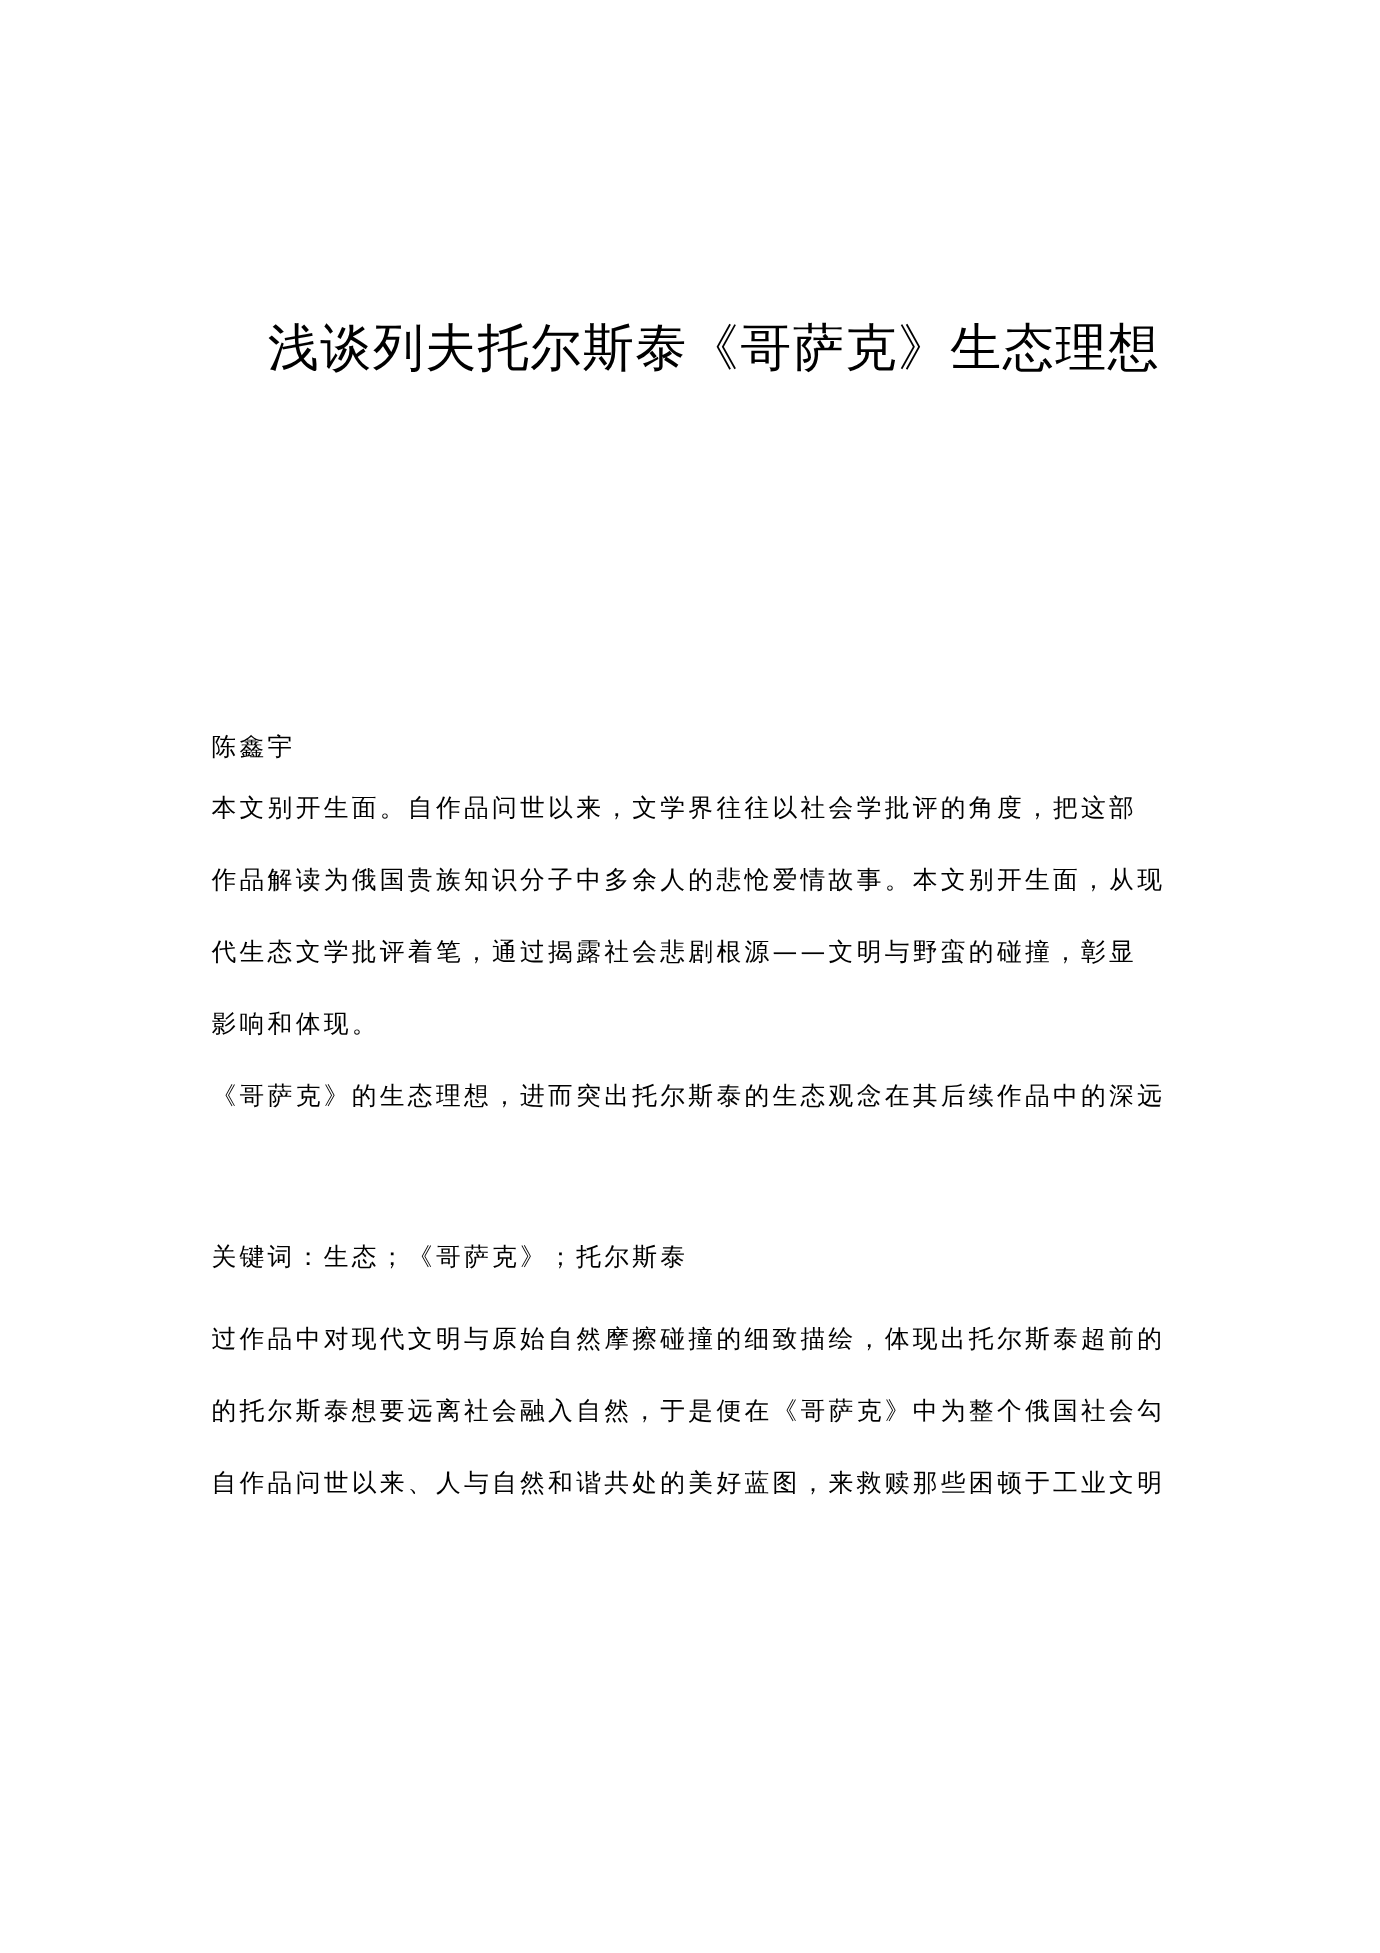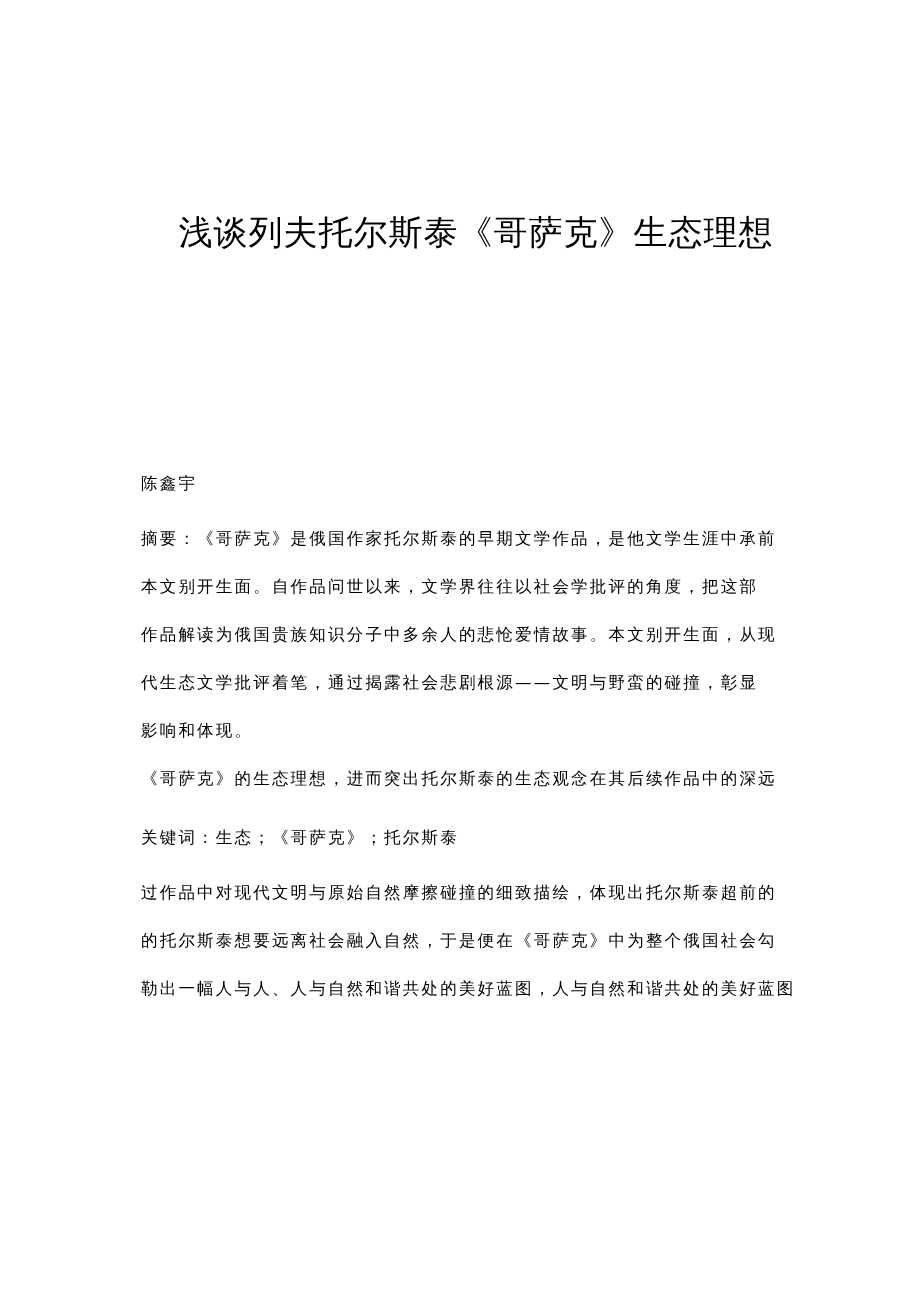--- a/index.html
+++ b/index.html
@@ -39,48 +39,47 @@
       font-size: 16.5px;
       letter-spacing: 2.2px;
       line-height: 48px;
       font-family: "DejaVu Sans", "Liberation Sans", sans-serif;
     }
     .line {
       display: block;
       white-space: nowrap;
       height: 48px;
     }
-    .author { top: 460px; }
+    .author { top: 474px; }
     .abstract { top: 515px; }
     .keywords { top: 814px; }
     .para1 { top: 869px; }
   </style>
 </head>
 <body>
 
 <div class="page">
 
   <h1 class="title" style="margin:16px;font-weight:normal;">浅谈列夫托尔斯泰《哥萨克》生态理想</h1>
 
   <div class="body-text author">
     <span class="line">陈鑫宇</span>
   </div>
 
   <div class="body-text abstract">
-    <span class="line">摘要：《哥萨克》是俄国作家托尔斯泰的早期文学作品，是他文学生涯中承前</span>
     <span class="line">本文别开生面。自作品问世以来，文学界往往以社会学批评的角度，把这部</span>
     <span class="line">作品解读为俄国贵族知识分子中多余人的悲怆爱情故事。本文别开生面，从现</span>
     <span class="line">代生态文学批评着笔，通过揭露社会悲剧根源——文明与野蛮的碰撞，彰显</span>
     <span class="line">影响和体现。</span>
     <span class="line">《哥萨克》的生态理想，进而突出托尔斯泰的生态观念在其后续作品中的深远</span>
   </div>
 
   <div class="body-text keywords">
     <span class="line">关键词：生态；《哥萨克》；托尔斯泰</span>
   </div>
 
   <div class="body-text para1">
     <span class="line">过作品中对现代文明与原始自然摩擦碰撞的细致描绘，体现出托尔斯泰超前的</span>
     <span class="line">的托尔斯泰想要远离社会融入自然，于是便在《哥萨克》中为整个俄国社会勾</span>
-    <span class="line">勒出一幅人与人、人与自然和谐共处的美好蓝图，人与自然和谐共处的美好蓝图</span>
+    <span class="line">自作品问世以来、人与自然和谐共处的美好蓝图，来救赎那些困顿于工业文明</span>
   </div>
 
 </div>
 
 </body></html>

